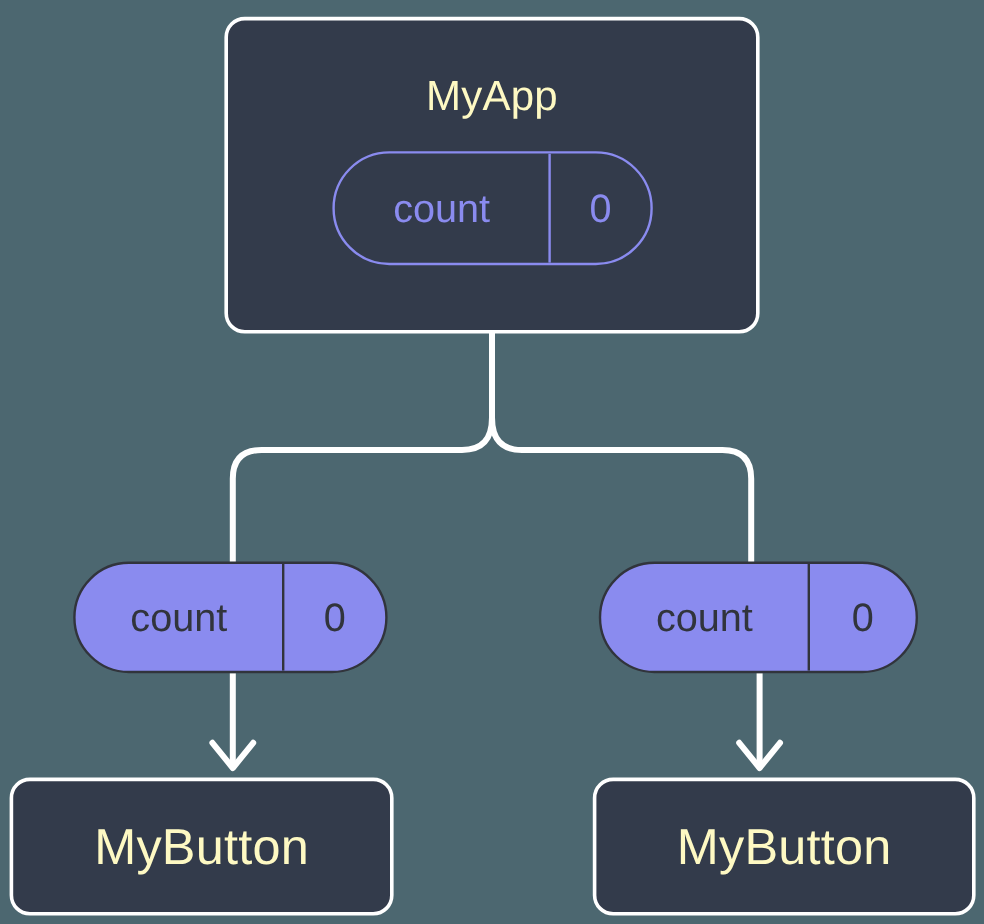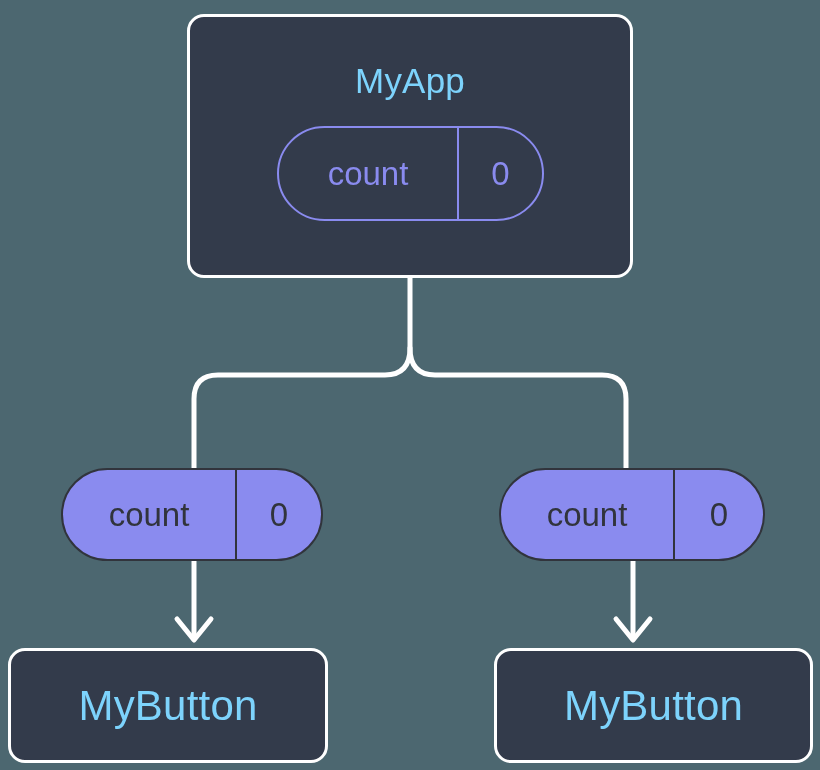--- a/index.html
+++ b/index.html
@@ -50,21 +50,21 @@
     justify-content: center;
   }
   #box-mybutton-right {
     left: 494px;
     top: 648px;
     width: 319px;
     height: 115px;
     justify-content: center;
   }
   .node-title {
-    color: #7dd3fc;
+    color: #fef9c3;
     font-size: 35px;
     letter-spacing: 0.2px;
     line-height: 1;
     white-space: nowrap;
   }
   .node-title.small {
     font-size: 42px;
   }
 
   

